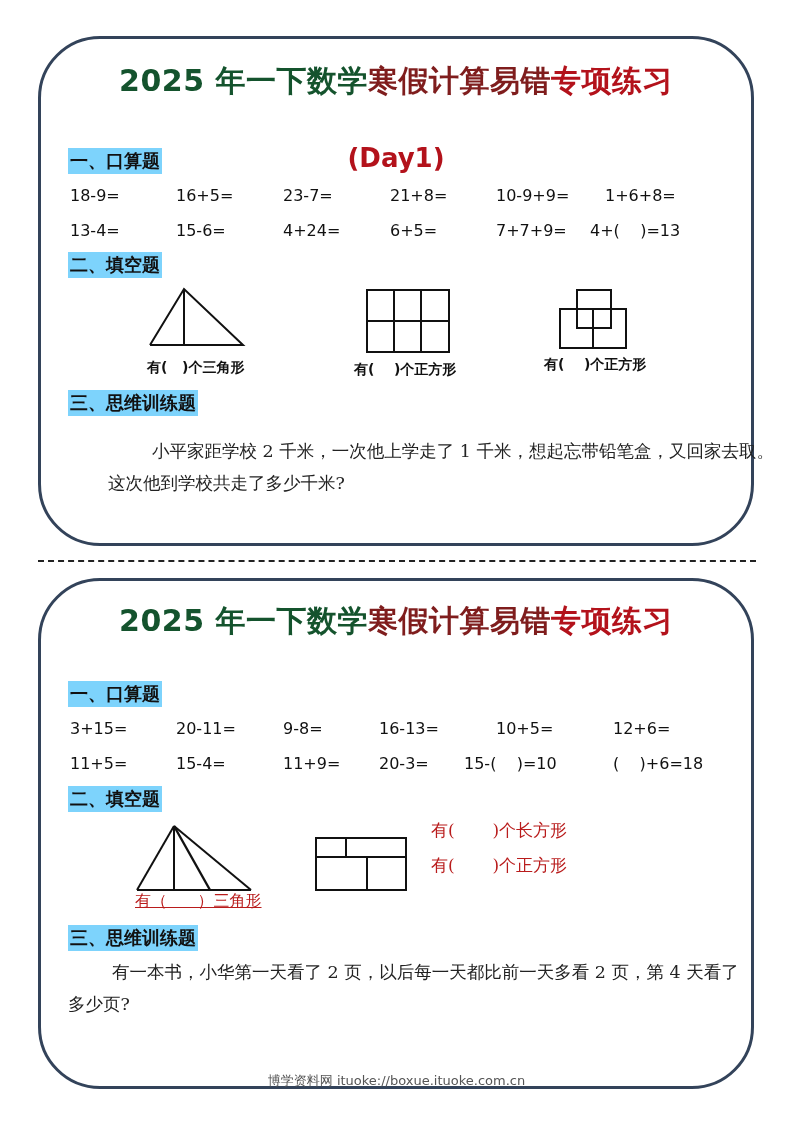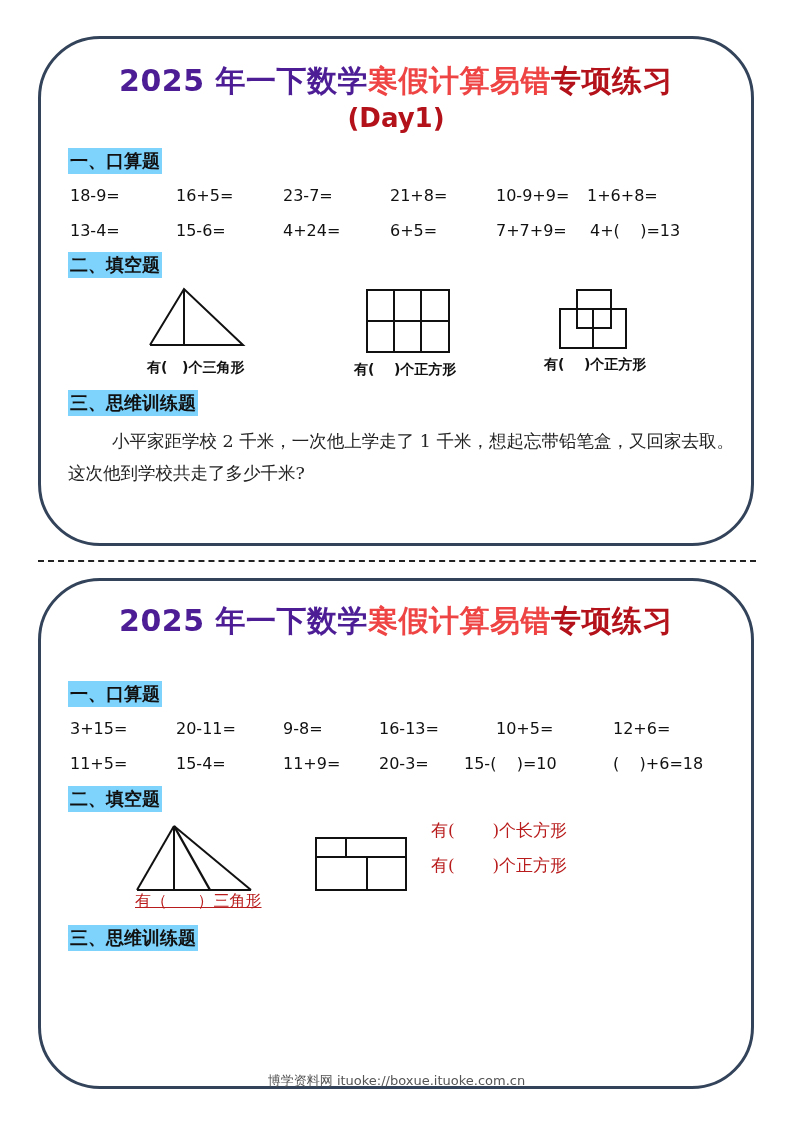--- a/index.html
+++ b/index.html
@@ -6,25 +6,25 @@
   body { width:793px; height:1122px; position:relative; overflow:hidden;
          font-family:"DejaVu Sans","Liberation Sans",sans-serif; color:#111; }
   .card { position:absolute; left:38px; width:716px; border:3px solid #33435a;
           border-radius:62px; box-sizing:border-box; background:#fff; }
   .card1 { top:36px; height:510px; }
   .card2 { top:578px; height:511px; }
   .divider { position:absolute; left:38px; top:560px; width:718px; height:0;
              border-top:2px dashed #222; }
   .title { position:absolute; left:0; right:0; text-align:center; font-weight:bold;
            font-size:30px; letter-spacing:0.5px; white-space:nowrap; }
-  .title .t-black { color:#4c1d95; }
-  .title .t-teal { color:#ef4444; }
+  .title .t-black { color:#14532d; }
+  .title .t-teal { color:#7f1d1d; }
   .title .t-red { color:#b3121b; }
   .day { position:absolute; left:0; right:0; text-align:center; color:#b3121b;
-         font-size:26px; font-weight:bold; }
+         font-size:26px; font-weight:bold;margin-top:40px; }
   .sec { position:absolute; left:27px; background:#7dd3fc; font-size:18px;
          font-weight:bold; padding:0 2px; height:26px; line-height:26px; color:#111; }
   .row { position:absolute; left:29px; height:24px; font-size:16px; }
   .row span { position:absolute; top:0; white-space:pre; }
   .para { position:absolute; left:27px; width:672px; font-family:"DejaVu Serif","Liberation Serif",serif;
           font-size:17.5px; line-height:32px; color:#222; }
   .para .indent { display:inline-block; width:44px; }
   .cap { position:absolute; font-size:14px; font-weight:bold; white-space:pre; }
   .cap2 { position:absolute; font-family:"DejaVu Serif","Liberation Serif",serif; font-size:17px; color:#b91c1c; white-space:pre; }
   svg { position:absolute; overflow:visible; }
@@ -40,21 +40,21 @@
   </div>
   <div class="day" style="top:64px;">(Day1)</div>
 
   <div class="sec" style="top:109px;">一、口算题</div>
   <div class="row" style="top:147px;">
     <span style="left:0">18-9=</span>
     <span style="left:106px">16+5=</span>
     <span style="left:213px">23-7=</span>
     <span style="left:320px">21+8=</span>
     <span style="left:426px">10-9+9=</span>
-    <span style="left:517px">1+6+8=</span>
+    <span style="left:535px">1+6+8=</span>
   </div>
   <div class="row" style="top:182px;">
     <span style="left:0">13-4=</span>
     <span style="left:106px">15-6=</span>
     <span style="left:213px">4+24=</span>
     <span style="left:320px">6+5=</span>
     <span style="left:426px">7+7+9=</span>
     <span style="left:520px">4+(    )=13</span>
   </div>
 
@@ -75,21 +75,21 @@
   <div class="cap" style="left:313px; top:322px;">有(    )个正方形</div>
 
   <svg style="left:518px; top:250px;" width="72" height="60">
     <rect x="18" y="1" width="34" height="38" fill="none" stroke="#111" stroke-width="2"></rect>
     <rect x="1" y="20" width="66" height="39" fill="none" stroke="#111" stroke-width="2"></rect>
     <line x1="34" y1="20" x2="34" y2="59" stroke="#111" stroke-width="2"></line>
   </svg>
   <div class="cap" style="left:503px; top:317px;">有(    )个正方形</div>
 
   <div class="sec" style="top:351px;">三、思维训练题</div>
-  <div class="para" style="top:386px;">
+  <div class="para" style="top:396px;margin-left:40px;">
     <span class="indent"></span><span>小平家距学校 2 千米，一次他上学走了 1 千米，想起忘带铅笔盒，又回家去取。这次他到学校共走了多少千米?</span>
   </div>
 </div>
 
 <div class="divider"></div>
 
 <div class="card card2">
   <div class="title" style="top:20px;">
     <span class="t-black">2025 年一下数学</span><span class="t-teal">寒假计算易错</span><span class="t-red">专项练习</span>
   </div>
@@ -126,15 +126,18 @@
   <svg style="left:274px; top:256px;" width="94" height="56">
     <rect x="1" y="1" width="90" height="52" fill="none" stroke="#111" stroke-width="2"></rect>
     <line x1="1" y1="20" x2="91" y2="20" stroke="#111" stroke-width="2"></line>
     <line x1="31" y1="1" x2="31" y2="20" stroke="#111" stroke-width="2"></line>
     <line x1="52" y1="20" x2="52" y2="53" stroke="#111" stroke-width="2"></line>
   </svg>
   <div class="cap2" style="left:390px; top:238px;">有(       )个长方形</div>
   <div class="cap2" style="left:390px; top:273px;">有(       )个正方形</div>
 
   <div class="sec" style="top:344px;">三、思维训练题</div>
+  <div class="para" style="top:375px;">
+    <span class="indent"></span><span>有一本书，小华第一天看了 2 页，以后每一天都比前一天多看 2 页，第 4 天看了多少页?</span>
+  </div>
 </div>
 
 <div class="footer">博学资料网 ituoke://boxue.ituoke.com.cn</div>
 
 </body></html>

